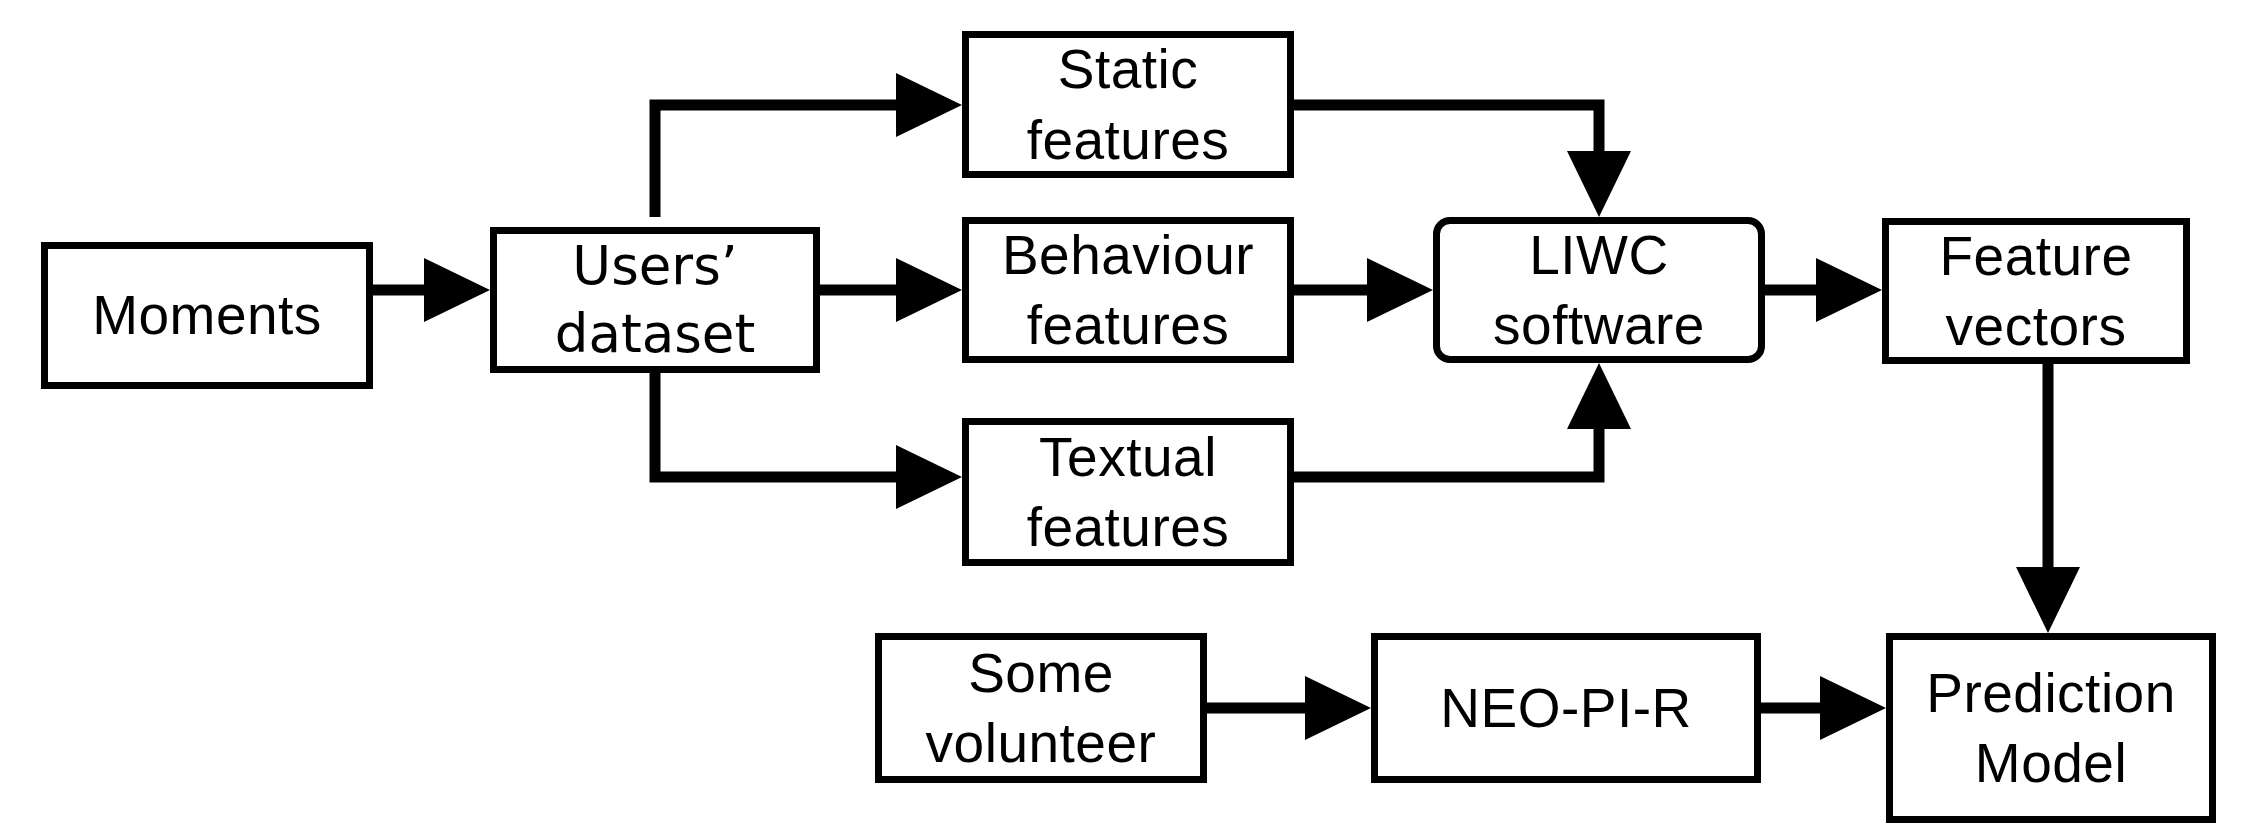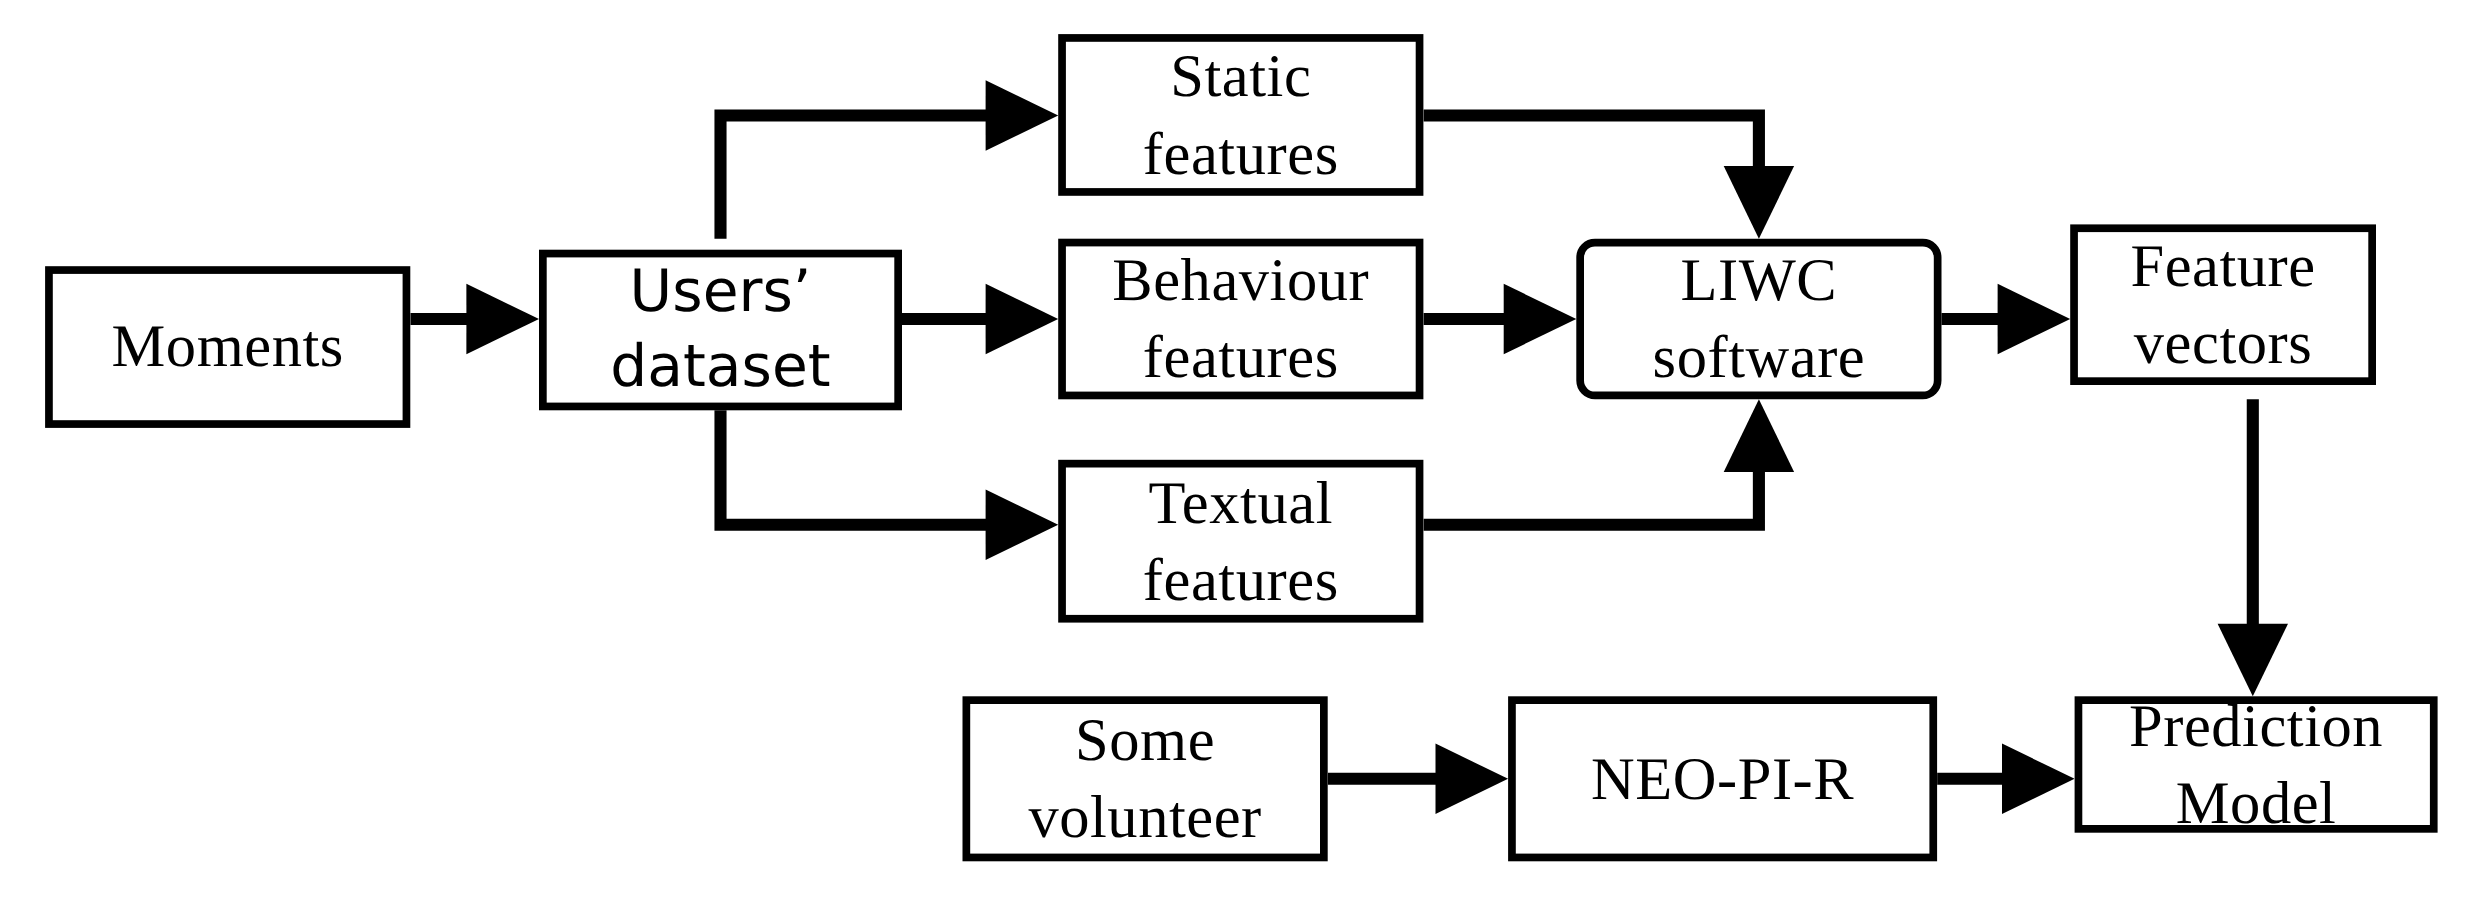--- a/index.html
+++ b/index.html
@@ -27,21 +27,21 @@
     position: absolute;
     box-sizing: border-box;
     border: 7px solid #000000;
     background: #ffffff;
     display: flex;
     flex-direction: column;
     align-items: center;
     justify-content: center;
     text-align: center;
     color: #000000;
-    font-family: Liberation Serif, serif;
+    font-family: Liberation Sans, sans-serif;
     font-size: 55px;
     line-height: 1.28;
     letter-spacing: 0.5px;
   }
   .node.sans {
     font-family: "DejaVu Sans", "Liberation Sans", sans-serif;
     font-size: 53px;
     letter-spacing: 0px;
   }
   .node .line {
@@ -134,32 +134,32 @@
   <div class="node" id="node-textual-features" style="left: 962px; top: 403px; width: 332px; height: 148px; margin-top: 15px;">
     <span class="line">Textual</span>
     <span class="line">features</span>
   </div>
 
   <div class="node" id="node-liwc-software" style="left: 1433px; top: 217px; width: 332px; height: 146px; border-radius: 17px;">
     <span class="line">LIWC</span>
     <span class="line">software</span>
   </div>
 
-  <div class="node" id="node-feature-vectors" style="left: 1882px; top: 204px; width: 278px; height: 146px; align-items: center;">
+  <div class="node" id="node-feature-vectors" style="left: 1882px; top: 218px; width: 308px; height: 146px; align-items: center;">
     <span class="line">Feature</span>
     <span class="line">vectors</span>
   </div>
 
   <div class="node" id="node-some-volunteer" style="left: 875px; top: 633px; width: 332px; height: 150px;">
     <span class="line">Some</span>
     <span class="line">volunteer</span>
   </div>
 
   <div class="node" id="node-neo-pi-r" style="left: 1371px; top: 633px; width: 390px; height: 150px;">
     <span class="line">NEO-PI-R</span>
   </div>
 
-  <div class="node" id="node-prediction-model" style="left: 1886px; top: 633px; width: 330px; height: 124px; text-align: right;">
+  <div class="node" id="node-prediction-model" style="left: 1886px; top: 633px; width: 330px; height: 190px; text-align: right;">
     <span class="line">Prediction</span>
     <span class="line">Model</span>
   </div>
 
 </div>
 
 </body></html>

